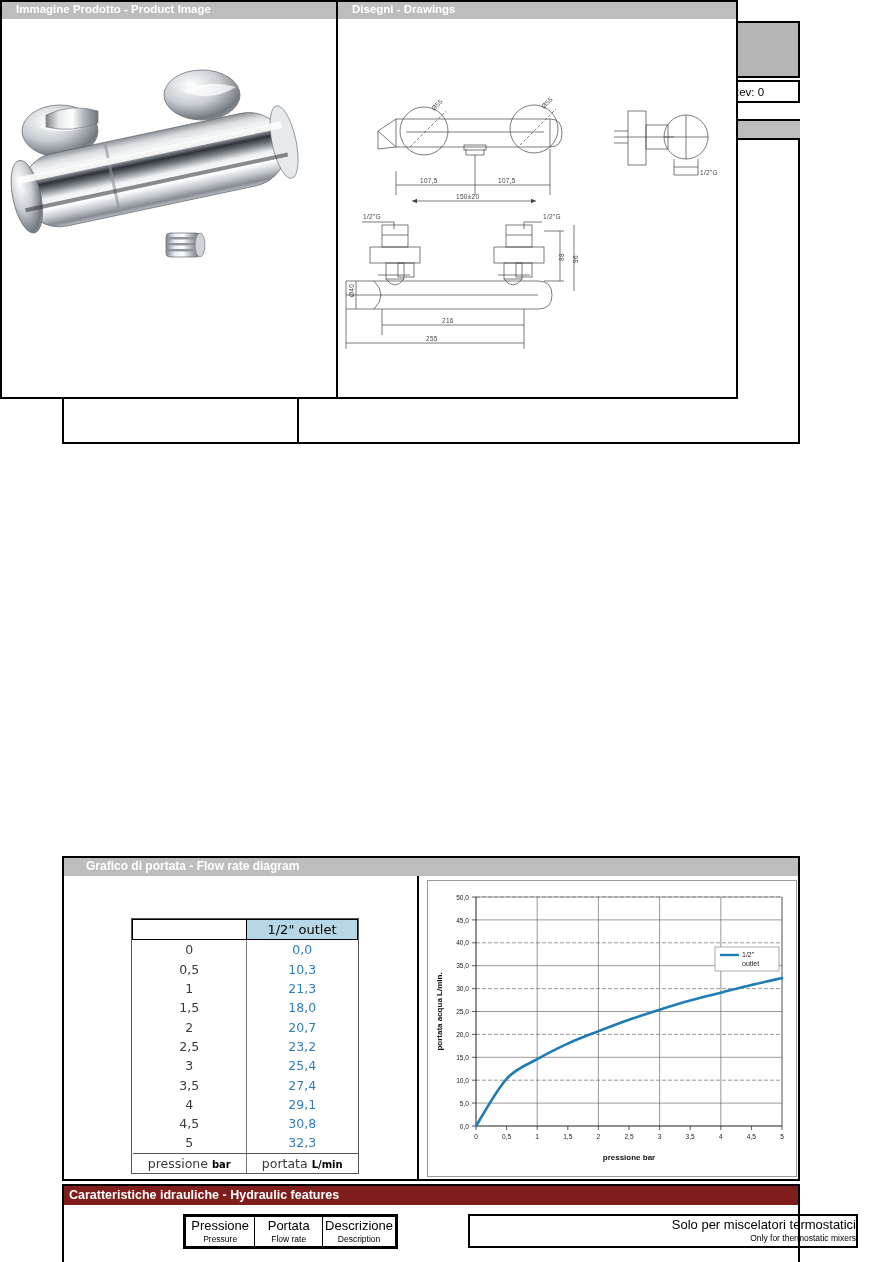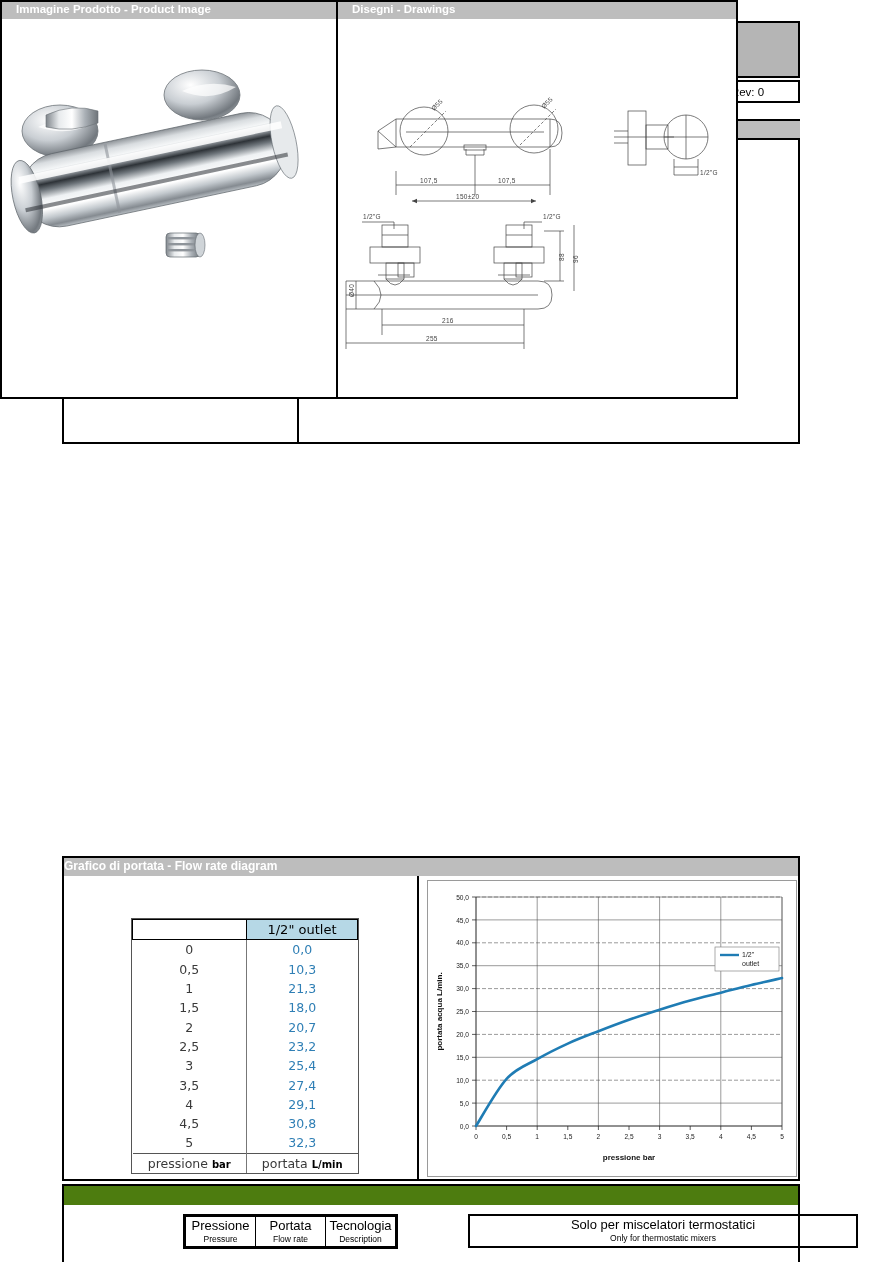--- a/index.html
+++ b/index.html
@@ -80,21 +80,21 @@
   #media-block{left:62px;top:447px;width:738px;height:399px;border:none;}
   #img-panel{position:absolute;left:0;top:0;width:338px;height:399px;box-sizing:border-box;border:2px solid #000;background:#fff;}
   #draw-panel{position:absolute;left:336px;top:0;width:402px;height:399px;box-sizing:border-box;border:2px solid #000;background:#fff;}
   .panel-band{position:absolute;left:0;top:0;width:100%;height:17px;background:#bdbdbd;color:#fff;
     font-weight:bold;font-size:11.5px;padding:1px 5px 0 14px;box-sizing:border-box;}
   .panel-body{position:absolute;left:0;top:17px;right:0;bottom:0;overflow:hidden;}
 
   
   #flow-block{left:62px;top:856px;width:738px;height:325px;border:2px solid #000;box-sizing:border-box;background:#fff;}
   #flow-band{position:absolute;left:0;top:0;width:100%;height:18px;background:#bdbdbd;color:#fff;
-    font-weight:bold;font-size:12px;padding:1px 5px 0 0;box-sizing:border-box;}
+    font-weight:bold;font-size:12px;padding:1px 5px 0 22px;box-sizing:border-box;}
   #flow-split{position:absolute;left:353px;top:18px;width:2px;bottom:0;background:#000;}
 
   
   #flow-table{position:absolute;left:67px;top:60px;width:228px;border:1.5px solid #555;box-sizing:border-box;background:#fff;}
   #flow-table table{border-collapse:collapse;width:100%;font-size:12.5px;}
   #flow-table td{height:17.3px;text-align:center;font-family:"DejaVu Sans",sans-serif;}
   .hdr-left{background:#ffffff;background-image:
       radial-gradient(#8a8a8a 0.6px, transparent 0.7px),
       radial-gradient(#8a8a8a 0.6px, transparent 0.7px);
     background-size:4px 4px;background-position:0 0,2px 2px;
@@ -104,29 +104,29 @@
   .col-q{color:#2f7fb5;}
   .foot td{border-top:1.5px solid #555;font-size:12.5px;color:#3a3a3a;padding-top:1px;height:21px;}
   .foot b{font-size:10px;color:#000;}
 
   
   #chart-box{position:absolute;left:363px;top:22px;width:370px;height:297px;box-sizing:border-box;border:1px solid #9a9a9a;background:#fff;}
   #chart-svg{position:absolute;left:0;top:0;}
 
   
   #hyd-block{left:62px;top:1184px;width:738px;height:78px;border:2px solid #000;border-bottom:none;box-sizing:border-box;background:#fff;}
-  #hyd-band{position:absolute;left:0;top:0;width:100%;height:19px;background:#4d7c0f;color:#fff;
-    font-weight:bold;font-size:12.5px;padding:18px 5px 0 5px;box-sizing:border-box;}
+  #hyd-band{position:absolute;left:0;top:0;width:100%;height:19px;background:#7f1d1d;color:#fff;
+    font-weight:bold;font-size:12.5px;padding:2px 5px 0 5px;box-sizing:border-box;}
   #hyd-table{position:absolute;left:119px;top:28px;width:215px;border:2px solid #000;box-sizing:border-box;}
   #hyd-table table{border-collapse:collapse;width:100%;}
   #hyd-table td{border:1px solid #000;text-align:center;padding:1px 2px;width:33.33%;}
   #hyd-table .t1{font-size:13px;line-height:16px;}
   #hyd-table .t2{font-size:8.5px;line-height:11px;}
   #thermo-box{position:absolute;left:404px;top:28px;width:390px;height:34px;border:2px solid #000;
-    box-sizing:border-box;text-align:center;overflow:hidden;}
+    box-sizing:border-box;text-align:right;overflow:hidden;}
   #thermo-box .t1{font-size:13px;line-height:17px;}
   #thermo-box .t2{font-size:8.5px;line-height:11px;}
 </style>
 </head>
 <body>
 
 <div class="page">
 
   <div class="frame" id="header-block">
     <div class="logo-wrap">
@@ -501,21 +501,21 @@
           <tr>
             <td>
               <div class="t1">Pressione</div>
               <div class="t2">Pressure</div>
             </td>
             <td>
               <div class="t1">Portata</div>
               <div class="t2">Flow rate</div>
             </td>
             <td>
-              <div class="t1">Tecnologia</div>
+              <div class="t1">Descrizione</div>
               <div class="t2">Description</div>
             </td>
           </tr>
         </tbody>
       </table>
     </div>
     <div id="thermo-box">
       <div class="t1">Solo per miscelatori termostatici</div>
       <div class="t2">Only for thermostatic mixers</div>
     </div>

